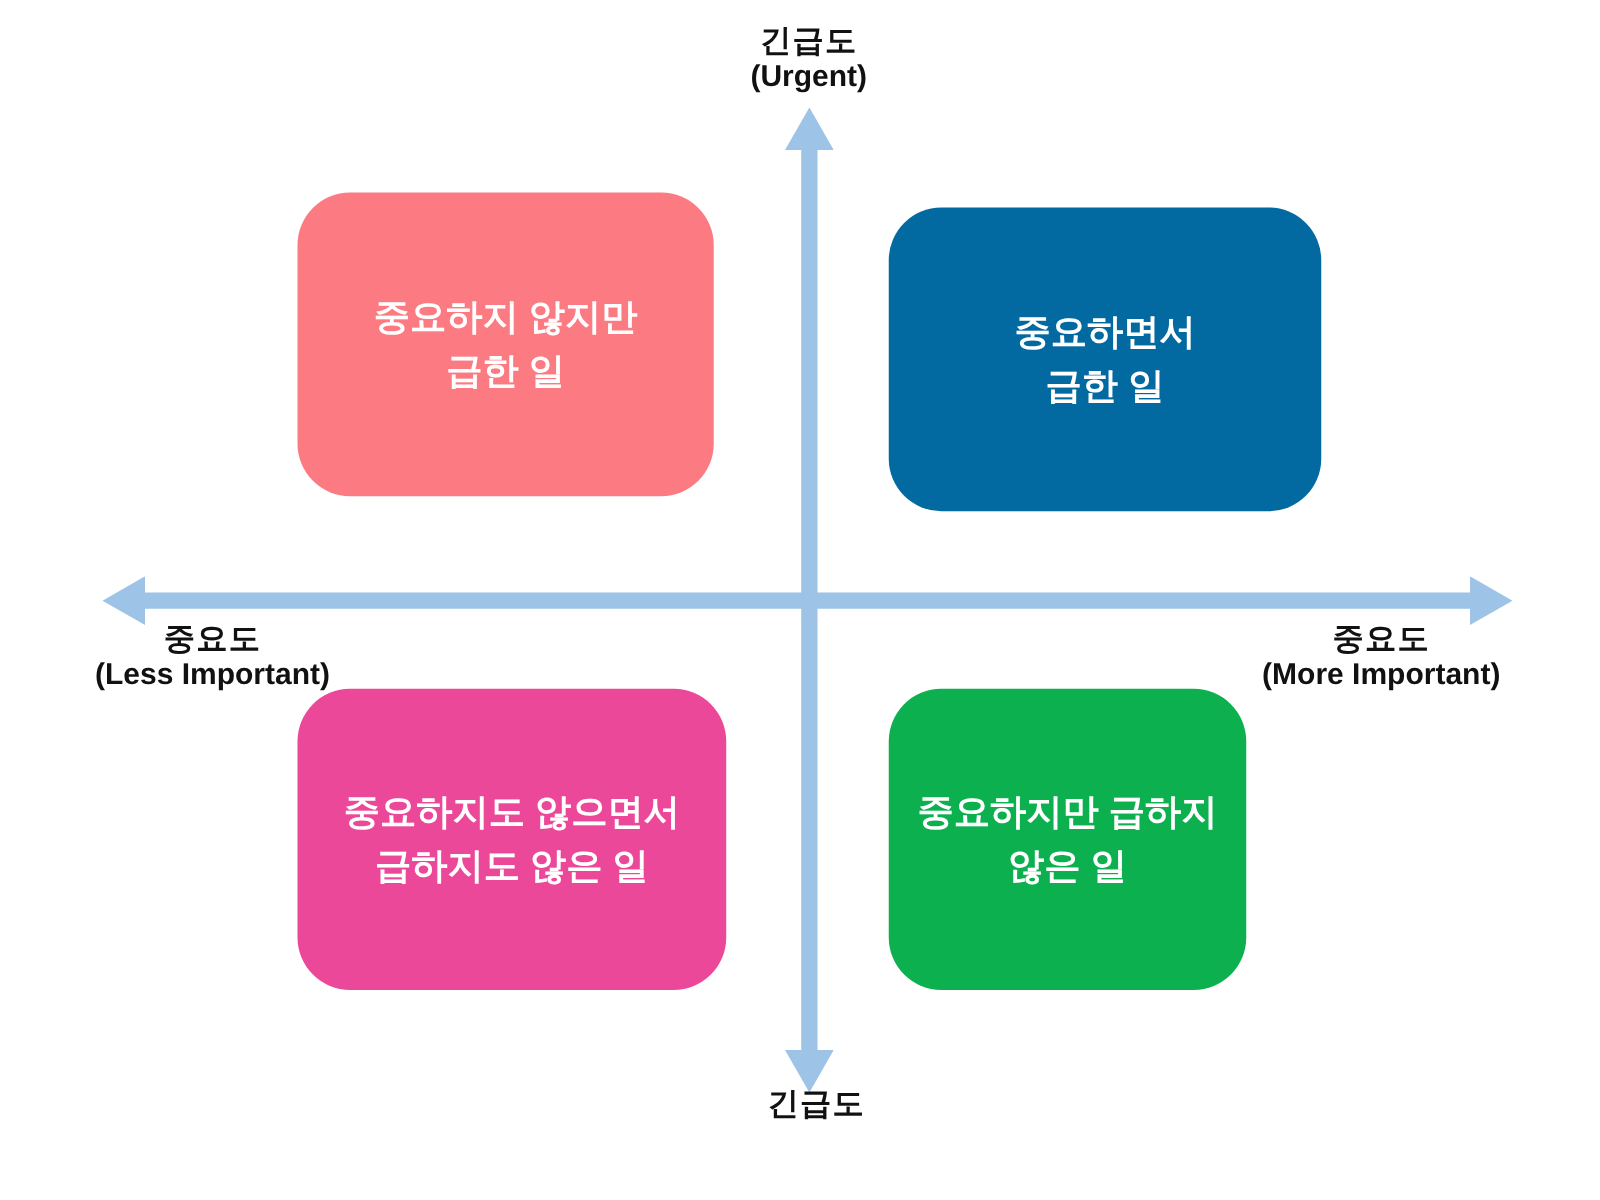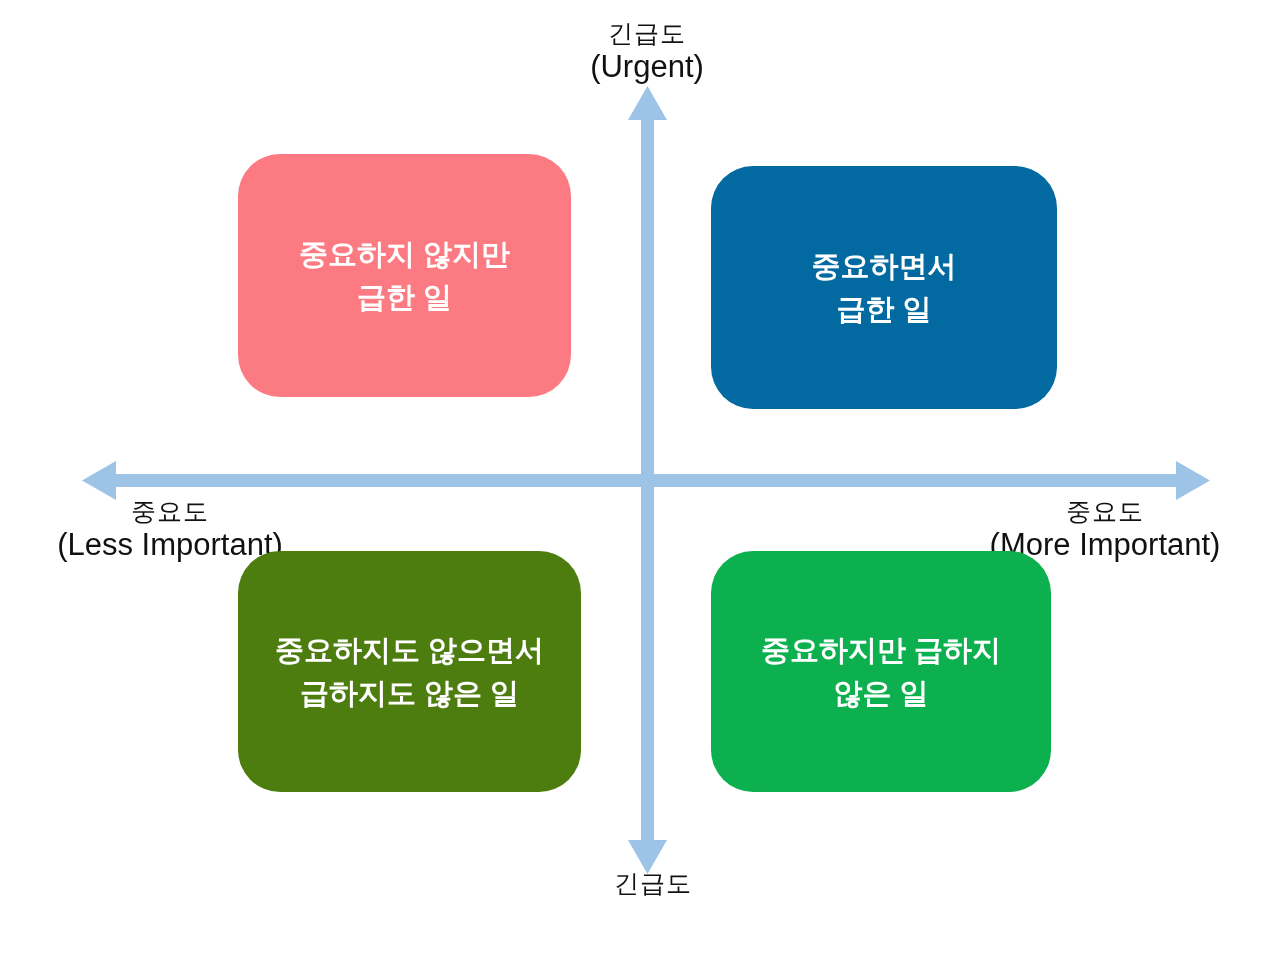--- a/index.html
+++ b/index.html
@@ -25,46 +25,46 @@
   .arrowhead.down  { left: 628px;  top: 840px; width: 39px; height: 34px;
                      clip-path: polygon(0 0, 100% 0, 50% 100%); }
   .arrowhead.left  { left: 82px;   top: 461px; width: 34px; height: 39px;
                      clip-path: polygon(100% 0, 0 50%, 100% 100%); }
   .arrowhead.right { left: 1176px; top: 461px; width: 34px; height: 39px;
                      clip-path: polygon(0 0, 100% 50%, 0 100%); }
   
   .axis-label {
     position: absolute;
     text-align: center;
-    font-weight: 400;
+    font-weight: 700;
     line-height: 1.2;
   }
   .axis-label .l1 { font-size: 25px; letter-spacing: 1px; }
-  .axis-label .l2 { font-size: 31px; letter-spacing: 0; }
+  .axis-label .l2 { font-size: 24px; letter-spacing: 0; }
   .axis-label.pos-top    { left: 527px; top: 18px;  width: 240px; }
   .axis-label.pos-bottom { left: 533px; top: 868px; width: 240px; }
   .axis-label.pos-left   { left: 52px;  top: 496px; width: 236px; }
   .axis-label.pos-right  { left: 985px; top: 496px; width: 240px; }
   
   .quad {
     position: absolute;
     border-radius: 42px;
     display: flex;
     align-items: center;
     justify-content: center;
     text-align: center;
     color: #ffffff;
     font-size: 29px;
     font-weight: 700;
     line-height: 1.45;
   }
   .quad.q1 { left: 238px; top: 154px; width: 333px; height: 243px; }
   .quad.q2 { left: 711px; top: 166px; width: 346px; height: 243px; }
   .quad.q3 { left: 238px; top: 551px; width: 343px; height: 241px; }
-  .quad.q4 { left: 711px; top: 551px; width: 340px; height: 241px; }
+  .quad.q4 { left: 711px; top: 551px; width: 286px; height: 241px; }
 </style>
 </head>
 <body>
 
 <div class="canvas">
 
   <div class="axis-shaft h" style="background-color: rgb(157, 195, 230);"></div>
   <div class="axis-shaft v" style="background-color: rgb(157, 195, 230);"></div>
   <div class="arrowhead up" style="background-color: rgb(157, 195, 230);"></div>
   <div class="arrowhead down" style="background-color: rgb(157, 195, 230);"></div>
@@ -92,21 +92,21 @@
       <span>중요하지 않지만</span><br>
       <span>급한 일</span>
     </div>
   </div>
   <div class="quad q2" style="background-color: #0369a1;">
     <div>
       <span>중요하면서</span><br>
       <span>급한 일</span>
     </div>
   </div>
-  <div class="quad q3" style="background-color: #4d7c0f;">
+  <div class="quad q3" style="background-color: #ec4899;">
     <div>
       <span>중요하지도 않으면서</span><br>
       <span>급하지도 않은 일</span>
     </div>
   </div>
   <div class="quad q4" style="background-color: rgb(13, 176, 79);">
     <div>
       <span>중요하지만 급하지</span><br>
       <span>않은 일</span>
     </div>

